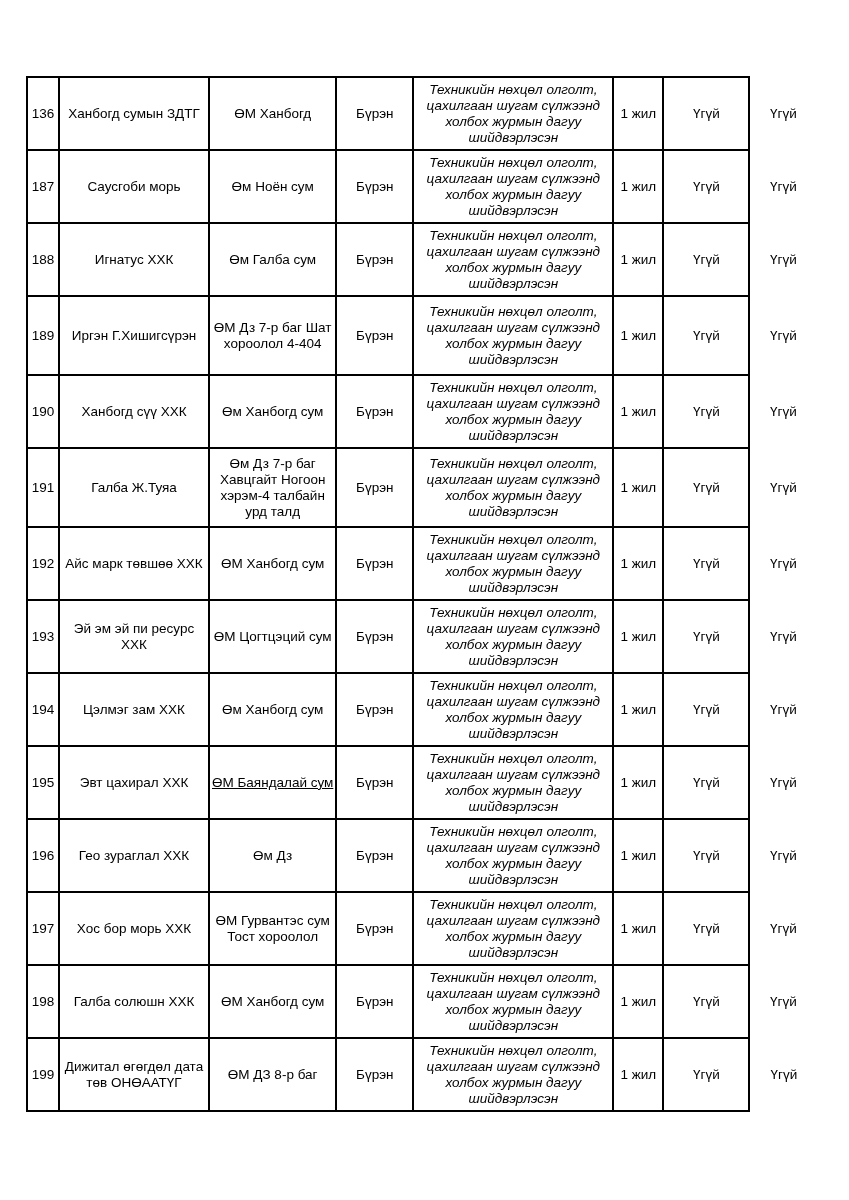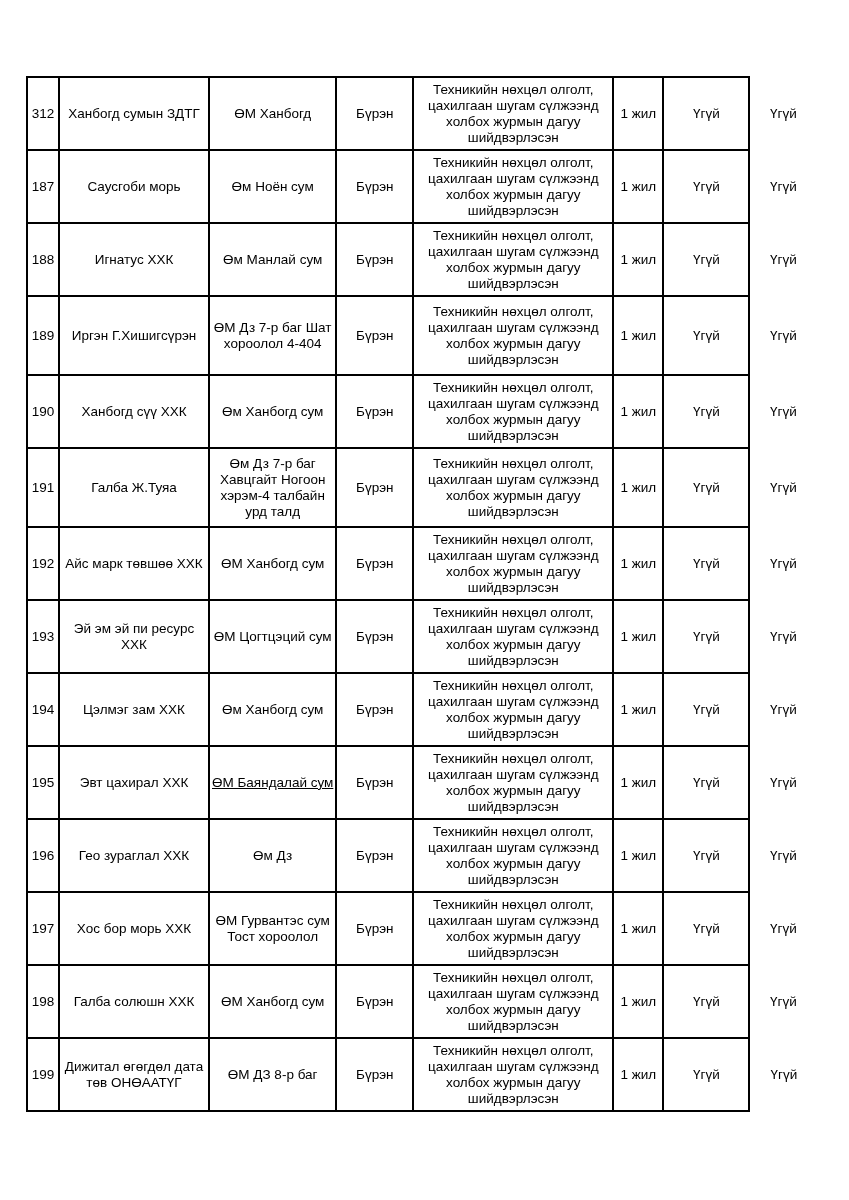--- a/index.html
+++ b/index.html
@@ -38,20 +38,21 @@
   table.permit-table tr:nth-child(6) td {
     height: 75px;
   }
   
   table.permit-table tr:nth-child(10) td.c-loc {
     white-space: nowrap;
     text-decoration: underline;
   }
   table.permit-table td.c-res {
     padding: 1px 1px;
+    font-style: italic;
   }
   
   table.permit-table td.ghost {
     border: none;
     background: transparent;
   }
 </style>
 </head>
 <body>
 
@@ -62,21 +63,21 @@
       <col style="width:150px">
       <col style="width:120px">
       <col style="width:77px">
       <col style="width:200px">
       <col style="width:50px">
       <col style="width:86px">
       <col style="width:68px">
     </colgroup>
     <tbody>
   <tr>
-    <td class="c-no">312</td>
+    <td class="c-no">136</td>
     <td class="c-name">Ханбогд сумын ЗДТГ</td>
     <td class="c-loc">ӨМ Ханбогд</td>
     <td class="c-status">Бүрэн</td>
     <td class="c-res">Техникийн нөхцөл олголт, цахилгаан шугам сүлжээнд холбох журмын дагуу шийдвэрлэсэн</td>
     <td class="c-term">1 жил</td>
     <td class="c-a1">Үгүй</td>
     <td class="c-a2 ghost">Үгүй</td>
   </tr>
 
   <tr>
@@ -86,21 +87,21 @@
     <td class="c-status">Бүрэн</td>
     <td class="c-res">Техникийн нөхцөл олголт, цахилгаан шугам сүлжээнд холбох журмын дагуу шийдвэрлэсэн</td>
     <td class="c-term">1 жил</td>
     <td class="c-a1">Үгүй</td>
     <td class="c-a2 ghost">Үгүй</td>
   </tr>
 
   <tr>
     <td class="c-no">188</td>
     <td class="c-name">Игнатус ХХК</td>
-    <td class="c-loc">Өм Манлай сум</td>
+    <td class="c-loc">Өм Галба сум</td>
     <td class="c-status">Бүрэн</td>
     <td class="c-res">Техникийн нөхцөл олголт, цахилгаан шугам сүлжээнд холбох журмын дагуу шийдвэрлэсэн</td>
     <td class="c-term">1 жил</td>
     <td class="c-a1">Үгүй</td>
     <td class="c-a2 ghost">Үгүй</td>
   </tr>
 
   <tr>
     <td class="c-no">189</td>
     <td class="c-name">Иргэн Г.Хишигсүрэн</td>

